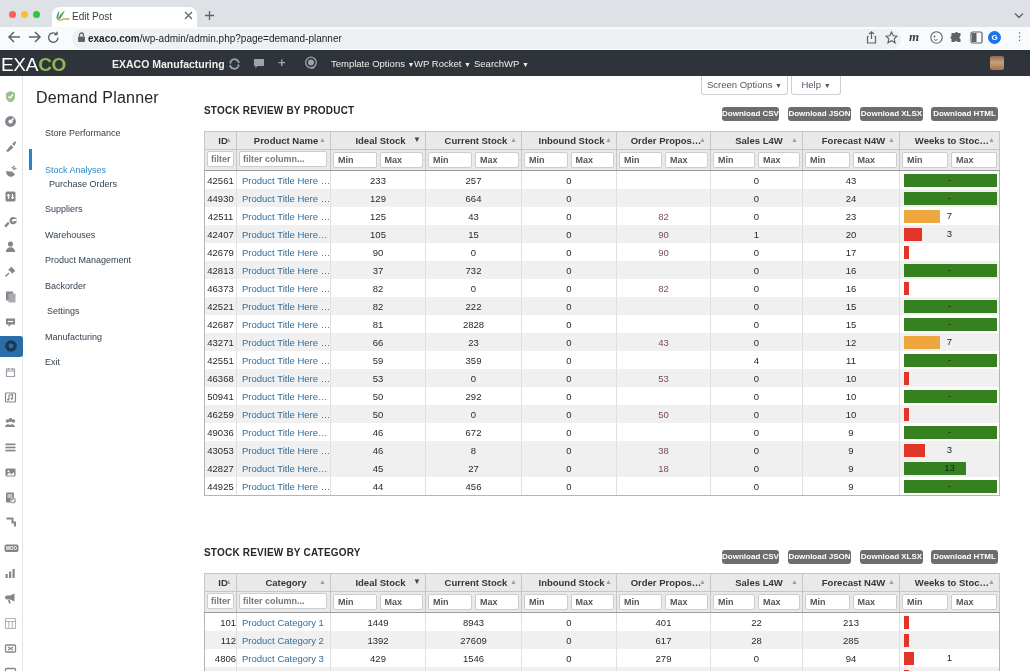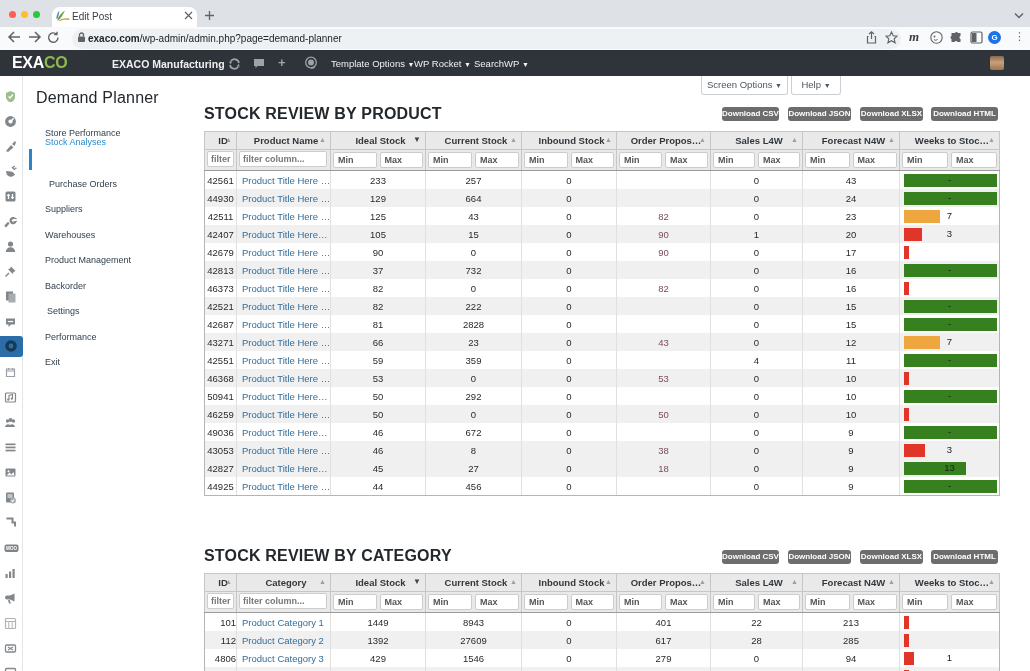--- a/index.html
+++ b/index.html
@@ -6,32 +6,32 @@
 
 #tabstrip{position:absolute;left:0;top:0;width:1030px;height:27px;background:#dee1e6}
 .tl{position:absolute;top:11px;width:7px;height:7px;border-radius:50%}
 #tab{position:absolute;left:52px;top:7px;width:145px;height:20px;background:#fff;border-radius:8px 8px 0 0}
 #tabtitle{position:absolute;left:72px;top:11px;font-size:10px;color:#3c4043}
 #toolbar{position:absolute;left:0;top:27px;width:1030px;height:28px;background:#f9fafb}
 #omni{position:absolute;left:72px;top:1.5px;width:829px;height:20px;background:#eef1f3;border-radius:10px}
 #url{position:absolute;left:88px;top:5.5px;font-size:10px;color:#222528;letter-spacing:0}
 
 #abar{position:absolute;left:0;top:50px;width:1030px;height:26px;background:#2e343a}
-#logo{position:absolute;left:12px;top:4px;font-size:16px;font-weight:700;letter-spacing:-0.3px;color:#fff}
+#logo{position:absolute;left:1px;top:4px;font-size:19px;font-weight:400;letter-spacing:-0.3px;color:#fff}
 #logo b{color:#8cb84e}
 .abt{position:absolute;top:8px;font-size:9.5px;color:#f0f0f1}
 .abi{position:absolute;color:#9ea3a8}
 
 #content{position:absolute;left:0;top:76px;width:1030px;height:595px;background:#fff}
 #strip{position:absolute;left:0;top:0;width:23px;height:595px;border-right:1px solid #e2e4e6}
 h1{position:absolute;left:36px;top:13px;font-size:16px;font-weight:400;color:#23282d;letter-spacing:0.2px}
 .mi{position:absolute;font-size:9px;color:#33424f}
 .m-act{color:#2a8bcd}
 .smeta{position:absolute;top:0;height:19px;background:#fff;border:1px solid #ccd0d4;border-top:none;border-radius:0 0 3px 3px;font-size:9.5px;color:#50575e;text-align:center;line-height:18px}
-.sectitle{position:absolute;left:204px;font-size:16px;font-weight:bold;color:#23282d;letter-spacing:0.2px}
+.sectitle{position:absolute;left:204px;font-size:10px;font-weight:bold;color:#23282d;letter-spacing:0.2px}
 .dlb{position:absolute;height:14px;background:#6d6d6d;border-radius:3px;color:#fff;font-size:8px;font-weight:bold;text-align:center;line-height:14px;letter-spacing:0;white-space:nowrap;overflow:hidden}
 
 .tb{position:absolute;left:204px;width:796px;border-collapse:collapse;table-layout:fixed;font-size:9.5px;color:#26292c}
 .tb th{background:#e9e9e9;border:1px solid #c6c6c6;font-size:9.5px;font-weight:bold;color:#32373c;text-align:center;padding:0 0 0 5px;height:18px;white-space:nowrap;overflow:hidden;position:relative}
 .aru{position:absolute;right:4px;top:4px;font-size:7px;color:#a39f96}
 .ard{position:absolute;right:4px;top:3px;font-size:8px;color:#444}
 .tb tr.fl td{background:#e9e9e9;border:1px solid #c6c6c6;border-bottom:1px solid #9b9b9b;height:21px;padding:0;vertical-align:middle}
 .inp{display:inline-block;margin-left:2px;height:16px;background:#fff;border:1px solid #ccc;border-radius:2px;font-size:9px;color:#777;font-weight:bold;line-height:15px;padding-left:3px;white-space:nowrap;overflow:hidden}
 .mm{display:flex;gap:3px;padding:0 2px}
 .inp2{flex:1;height:16px;background:#fff;border:1px solid #ccc;border-radius:2px;font-size:9px;color:#555;font-weight:bold;line-height:15px;padding-left:4px}
@@ -236,28 +236,28 @@
           <rect x="1.5" y="3" width="10" height="7" rx="1" fill="none" stroke="#82878c" stroke-width="1.3"></rect>
           <path d="M4 5 l5 3 M9 5 l-5 3" stroke="#82878c" stroke-width="1.2"></path>
         </svg>
         <svg style="position:absolute;left:4px;top:591px" width="13" height="13">
           <rect x="1.5" y="1.5" width="10" height="10" rx="1" fill="none" stroke="#82878c" stroke-width="1.3"></rect>
           <path d="M4 6.5 l2 2 l3.5-4" stroke="#82878c" stroke-width="1.4" fill="none"></path>
         </svg>
       </div>
 <h1>Demand Planner</h1>
 <div class="mi" style="left:45px;top:51.8px">Store Performance</div>
-<div class="mi m-act" style="left:45px;top:61px">Stock Analyses</div>
+<div class="mi m-act" style="left:45px;top:89px">Stock Analyses</div>
 <div class="mi" style="left:49px;top:103.3px">Purchase Orders</div>
 <div class="mi" style="left:45px;top:128.4px">Suppliers</div>
 <div class="mi" style="left:45px;top:153.5px">Warehouses</div>
 <div class="mi" style="left:45px;top:179.1px">Product Management</div>
 <div class="mi" style="left:45px;top:204.6px">Backorder</div>
 <div class="mi" style="left:47px;top:230.2px">Settings</div>
-<div class="mi" style="left:45px;top:255.8px">Performance</div>
+<div class="mi" style="left:45px;top:255.8px">Manufacturing</div>
 <div class="mi" style="left:45px;top:281.4px">Exit</div>
 <div style="position:absolute;left:29px;top:72.5px;width:3px;height:21px;background:#2a85c6"></div>
 <div class="smeta" style="left:701px;width:87px">Screen Options <span style="font-size:7px">▼</span></div>
 <div class="smeta" style="left:791px;width:50px">Help <span style="font-size:7px">▼</span></div>
 <div class="sectitle" style="top:29px">STOCK REVIEW BY PRODUCT</div>
       <div class="dlb" style="left:722px;top:31px;width:57px">Download CSV</div>
       <div class="dlb" style="left:788px;top:31px;width:63px">Download JSON</div>
       <div class="dlb" style="left:860px;top:31px;width:63px">Download XLSX</div>
       <div class="dlb" style="left:931px;top:31px;width:67px">Download HTML</div>
       <div class="sectitle" style="top:471px">STOCK REVIEW BY CATEGORY</div>

